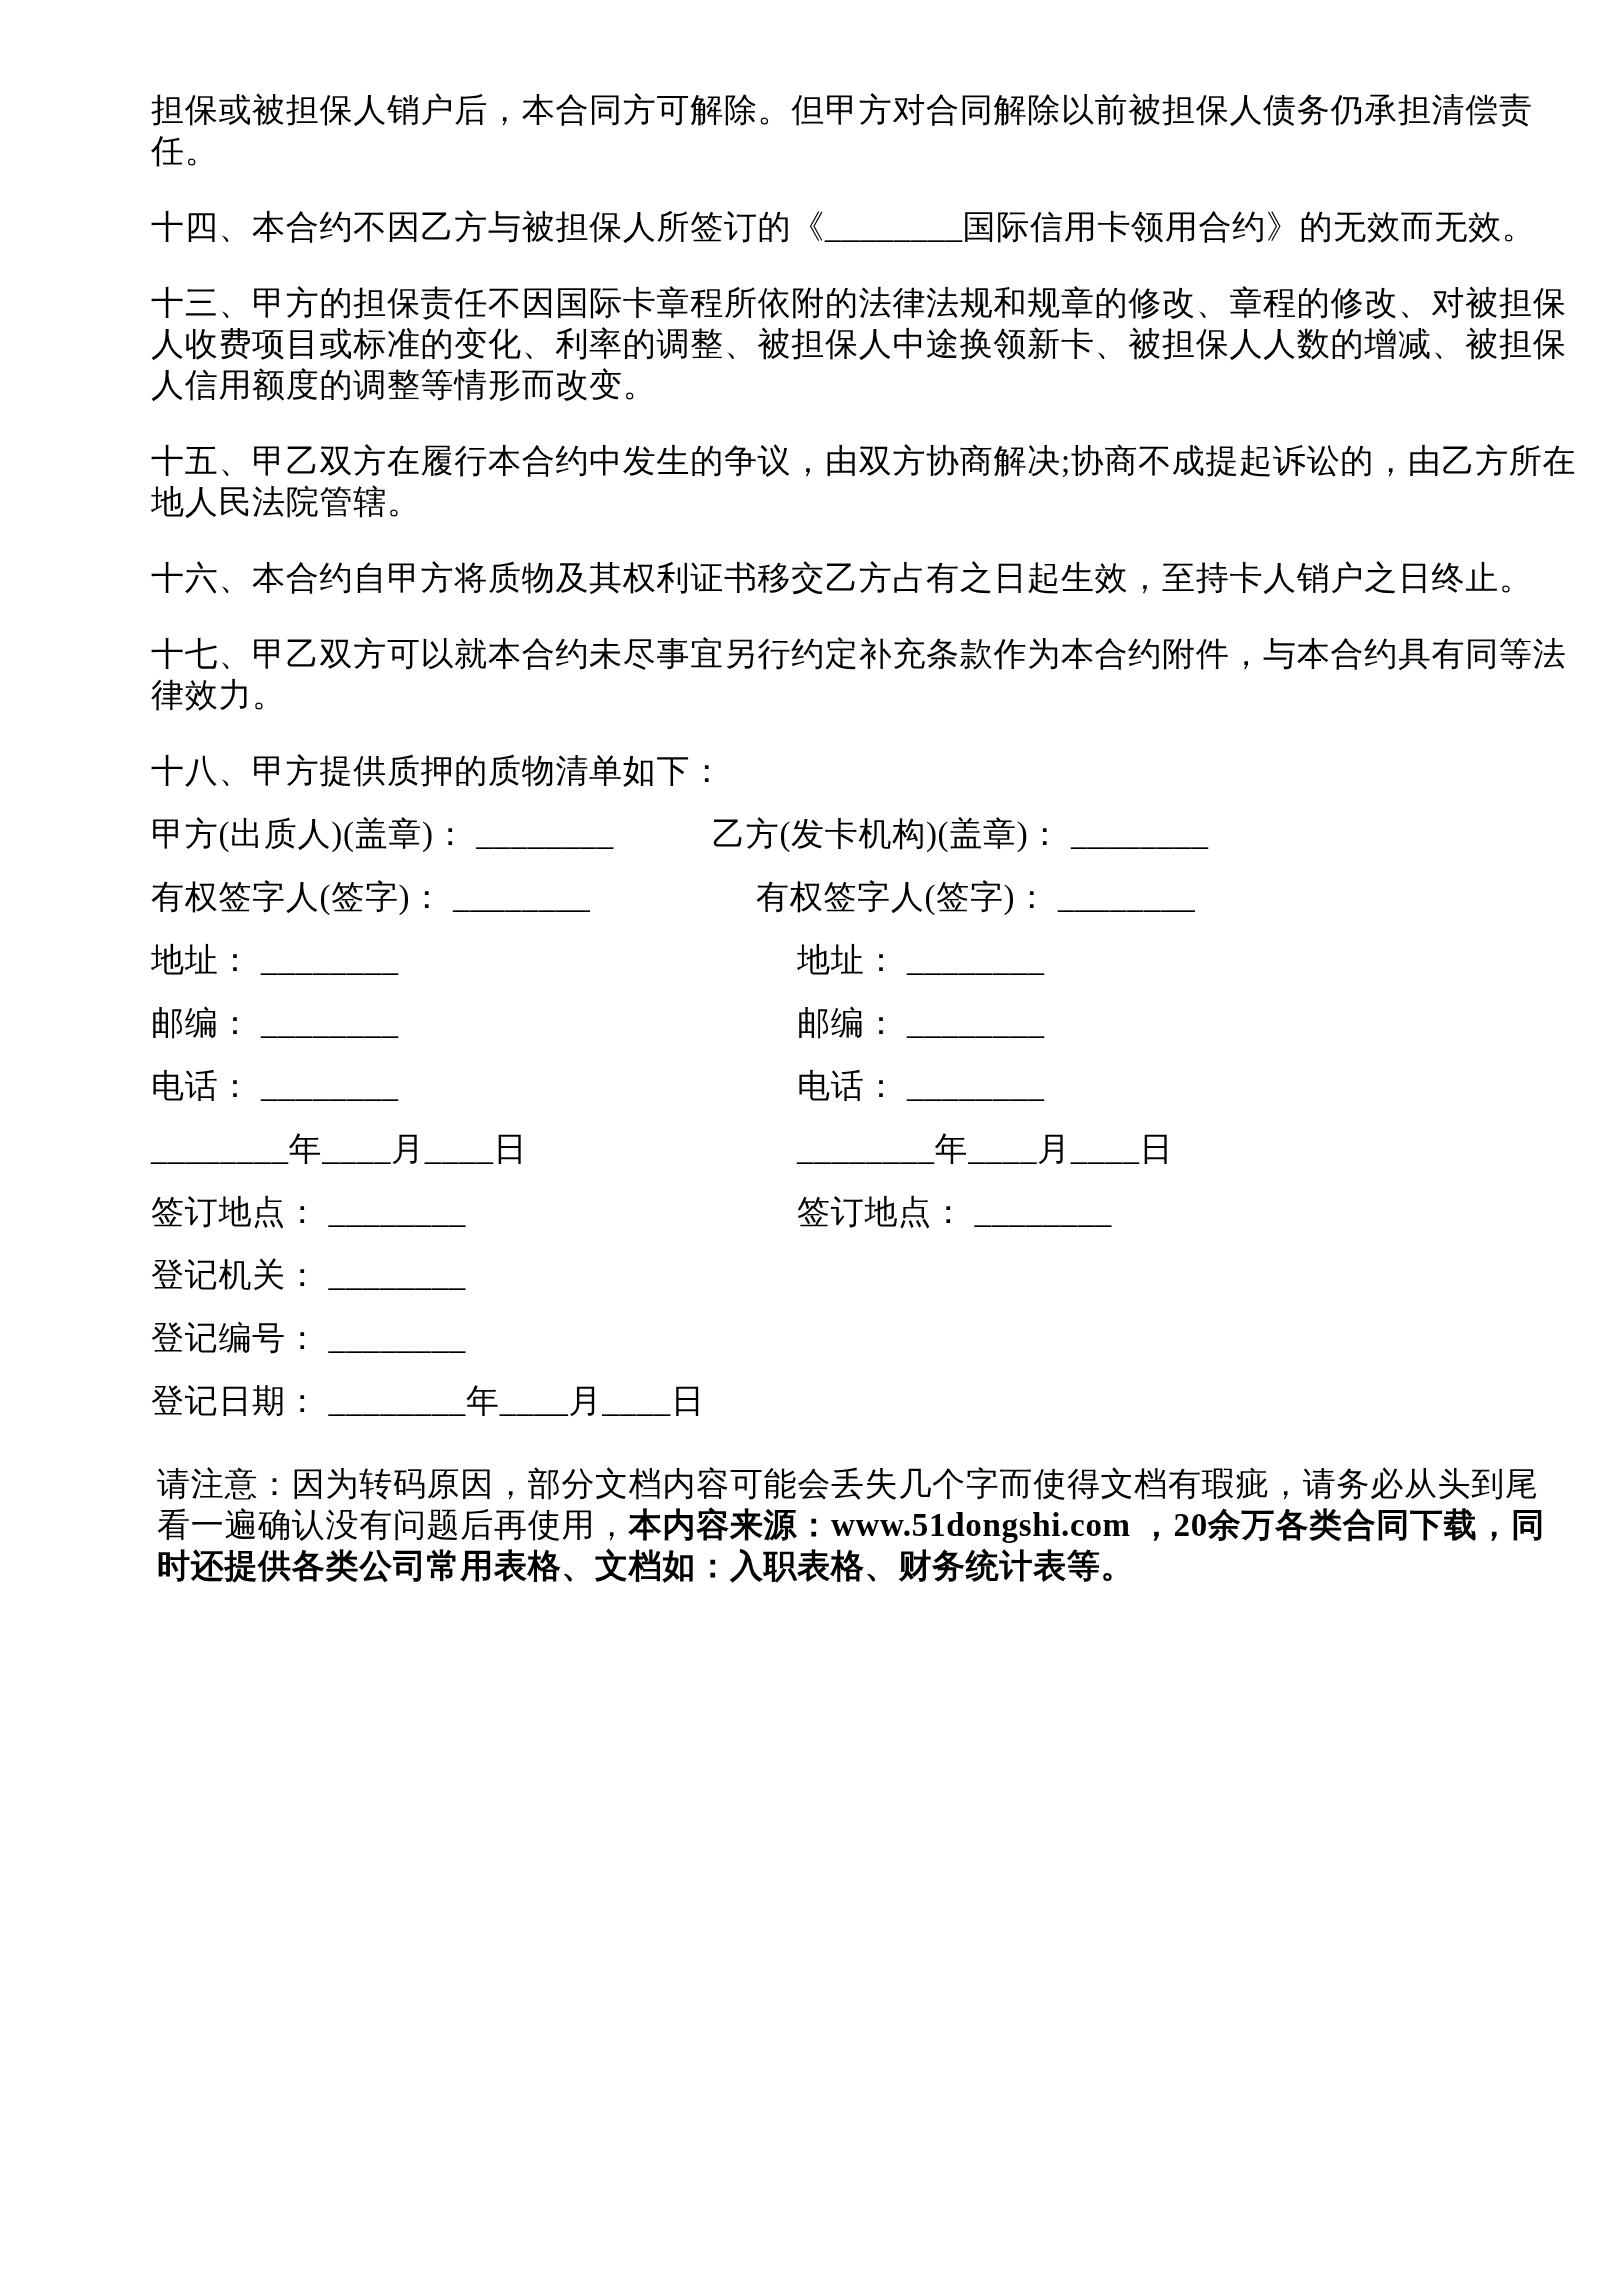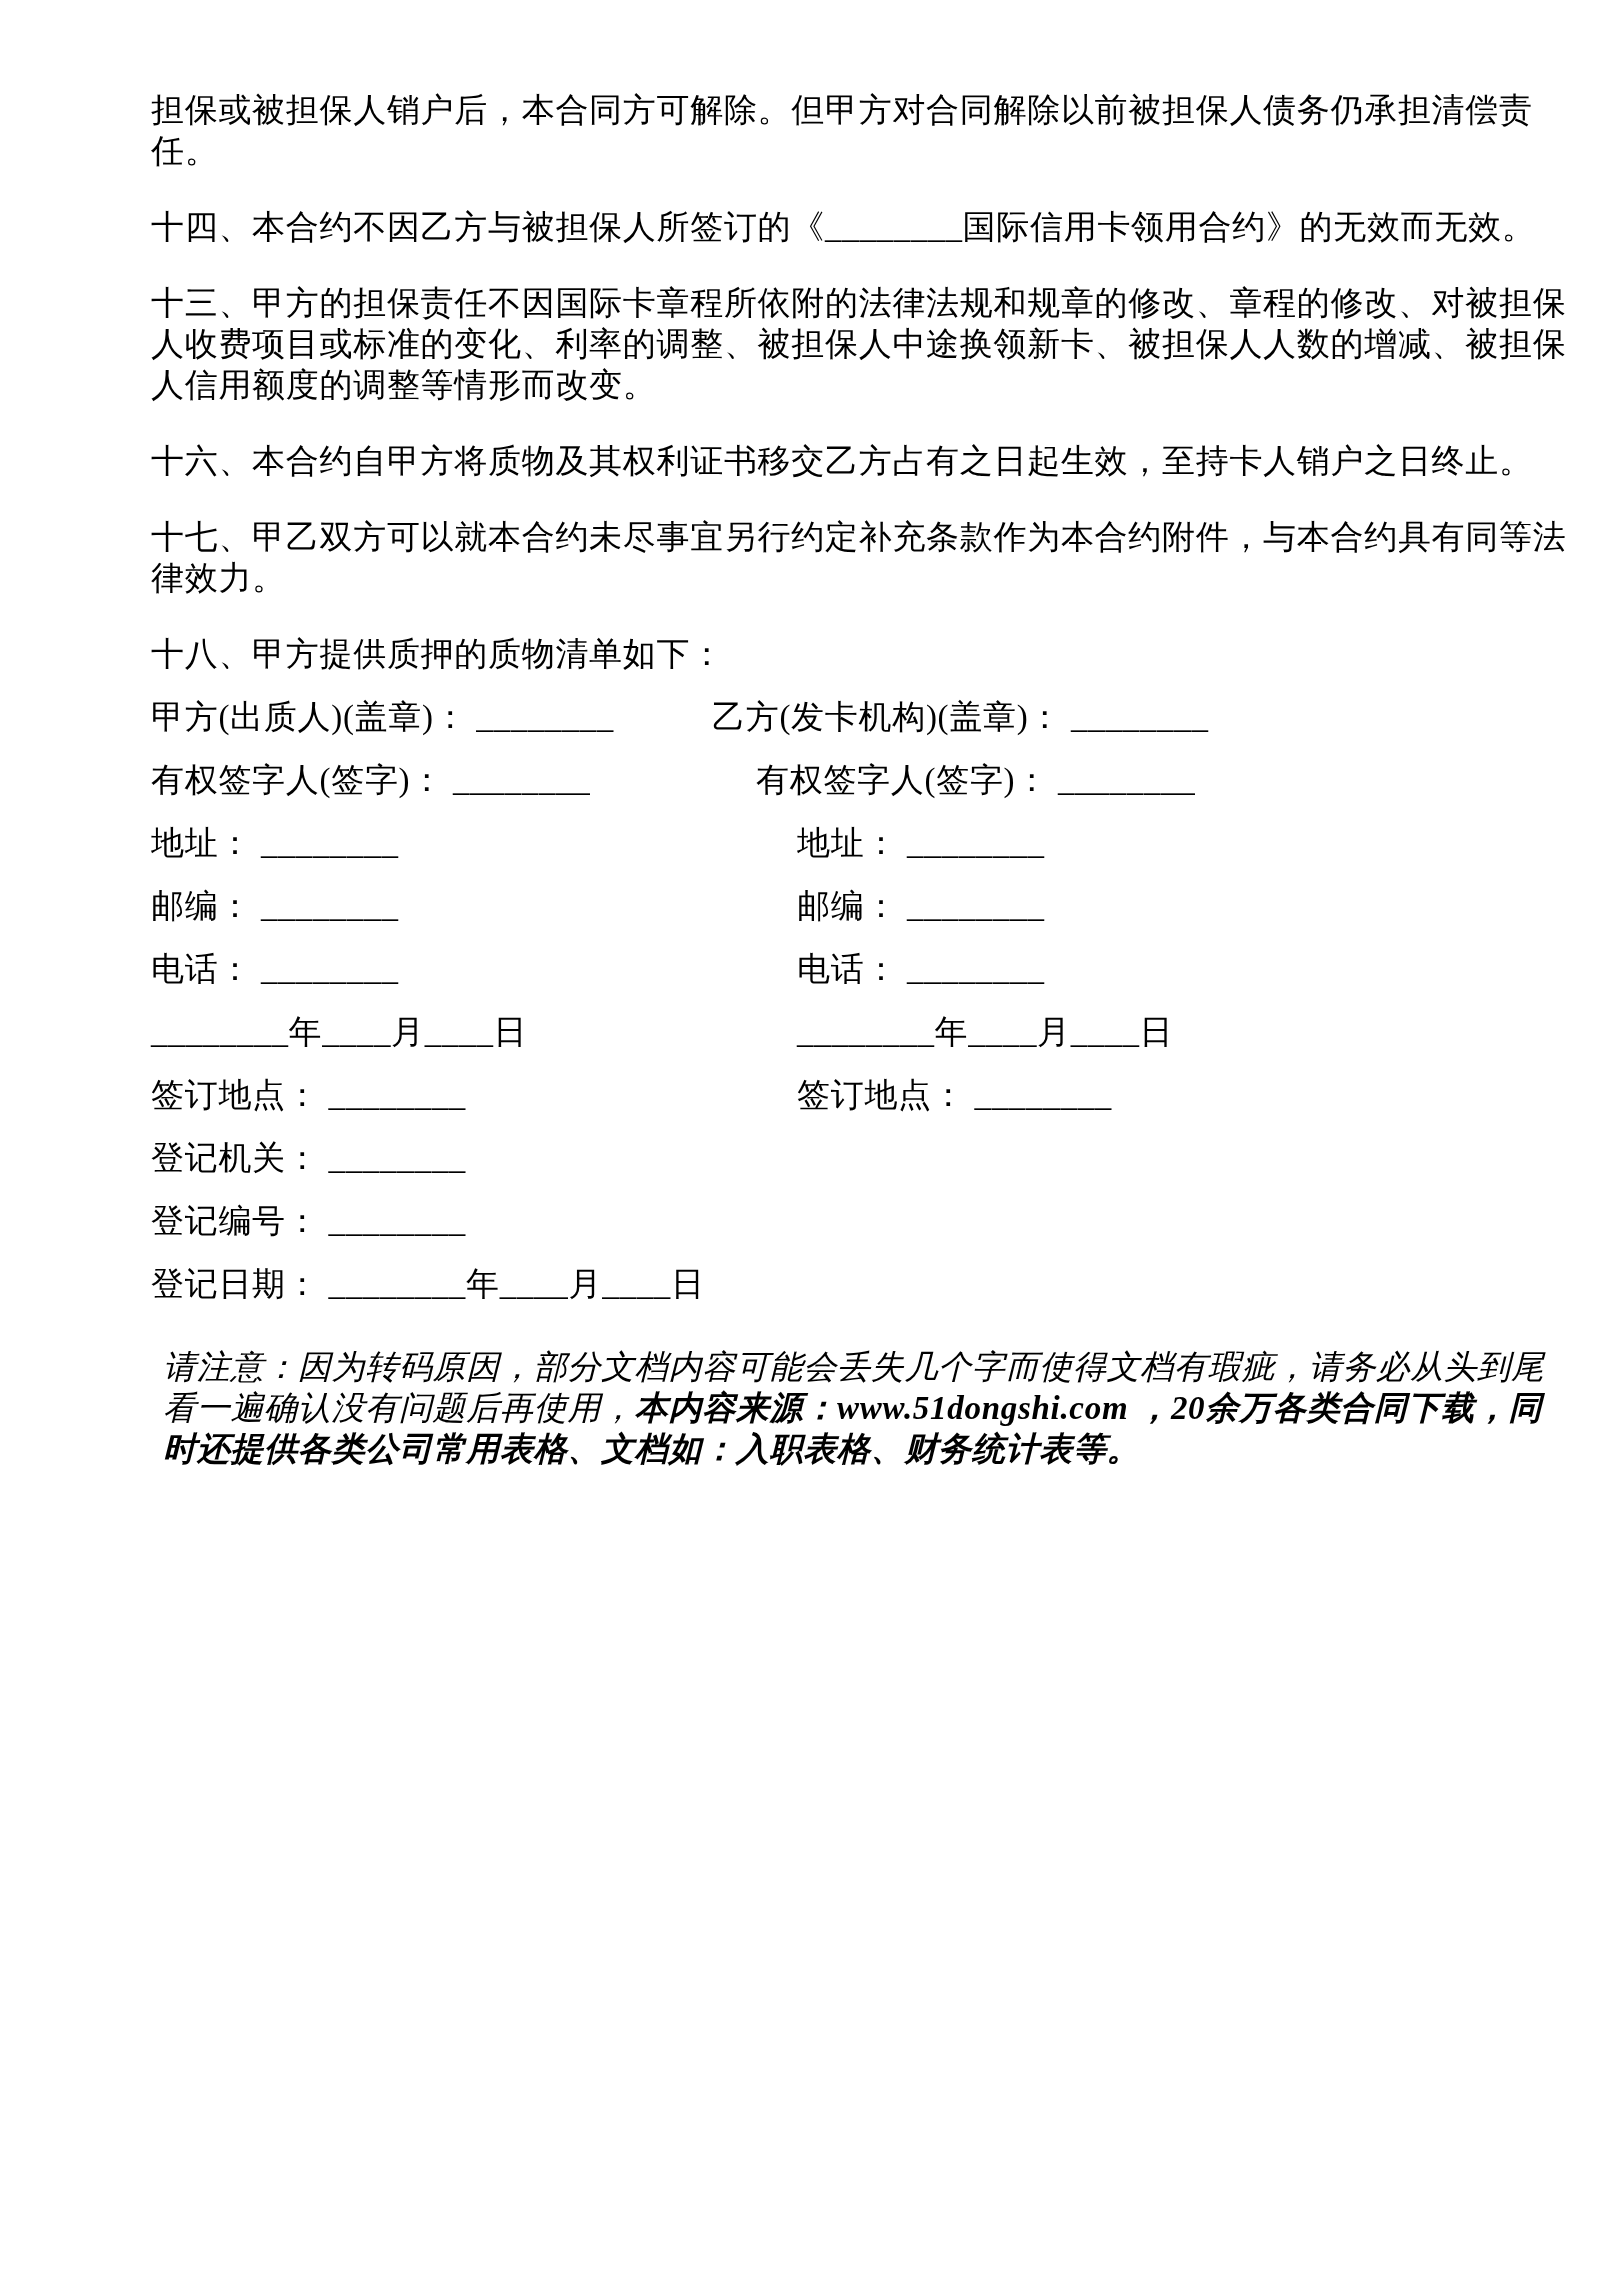--- a/index.html
+++ b/index.html
@@ -30,32 +30,33 @@
     white-space: nowrap;
   }
   .col-b { position: absolute; top: 0; }
   .row-seal   .col-b { left: 561px; }
   .row-signer .col-b { left: 605px; }
   .row-addr   .col-b,
   .row-postal .col-b,
   .row-phone  .col-b,
   .row-date   .col-b,
   .row-place  .col-b { left: 646px; }
-  .notice { margin: 12px; margin-top: 42px; font-style: italic; }
+  .notice { margin: 6px; margin-top: 42px; }
   .notice strong { font-weight: bold; }
 </style>
 </head>
 <body>
 
 <div class="page">
   <div class="content">
 
     <p class="para">担保或被担保人销户后，本合同方可解除。但甲方对合同解除以前被担保人债务仍承担清偿责任。</p>
     <p class="para">十四、本合约不因乙方与被担保人所签订的《________国际信用卡领用合约》的无效而无效。</p>
     <p class="para">十三、甲方的担保责任不因国际卡章程所依附的法律法规和规章的修改、章程的修改、对被担保人收费项目或标准的变化、利率的调整、被担保人中途换领新卡、被担保人人数的增减、被担保人信用额度的调整等情形而改变。</p>
+    <p class="para">十五、甲乙双方在履行本合约中发生的争议，由双方协商解决;协商不成提起诉讼的，由乙方所在地人民法院管辖。</p>
     <p class="para">十六、本合约自甲方将质物及其权利证书移交乙方占有之日起生效，至持卡人销户之日终止。</p>
     <p class="para">十七、甲乙双方可以就本合约未尽事宜另行约定补充条款作为本合约附件，与本合约具有同等法律效力。</p>
     <p class="para">十八、甲方提供质押的质物清单如下：</p>
 
     <div class="row row-seal">
       <span class="col-a">甲方(出质人)(盖章)： ________</span>
       <span class="col-b">乙方(发卡机构)(盖章)： ________</span>
     </div>
 
     <div class="row row-signer">

